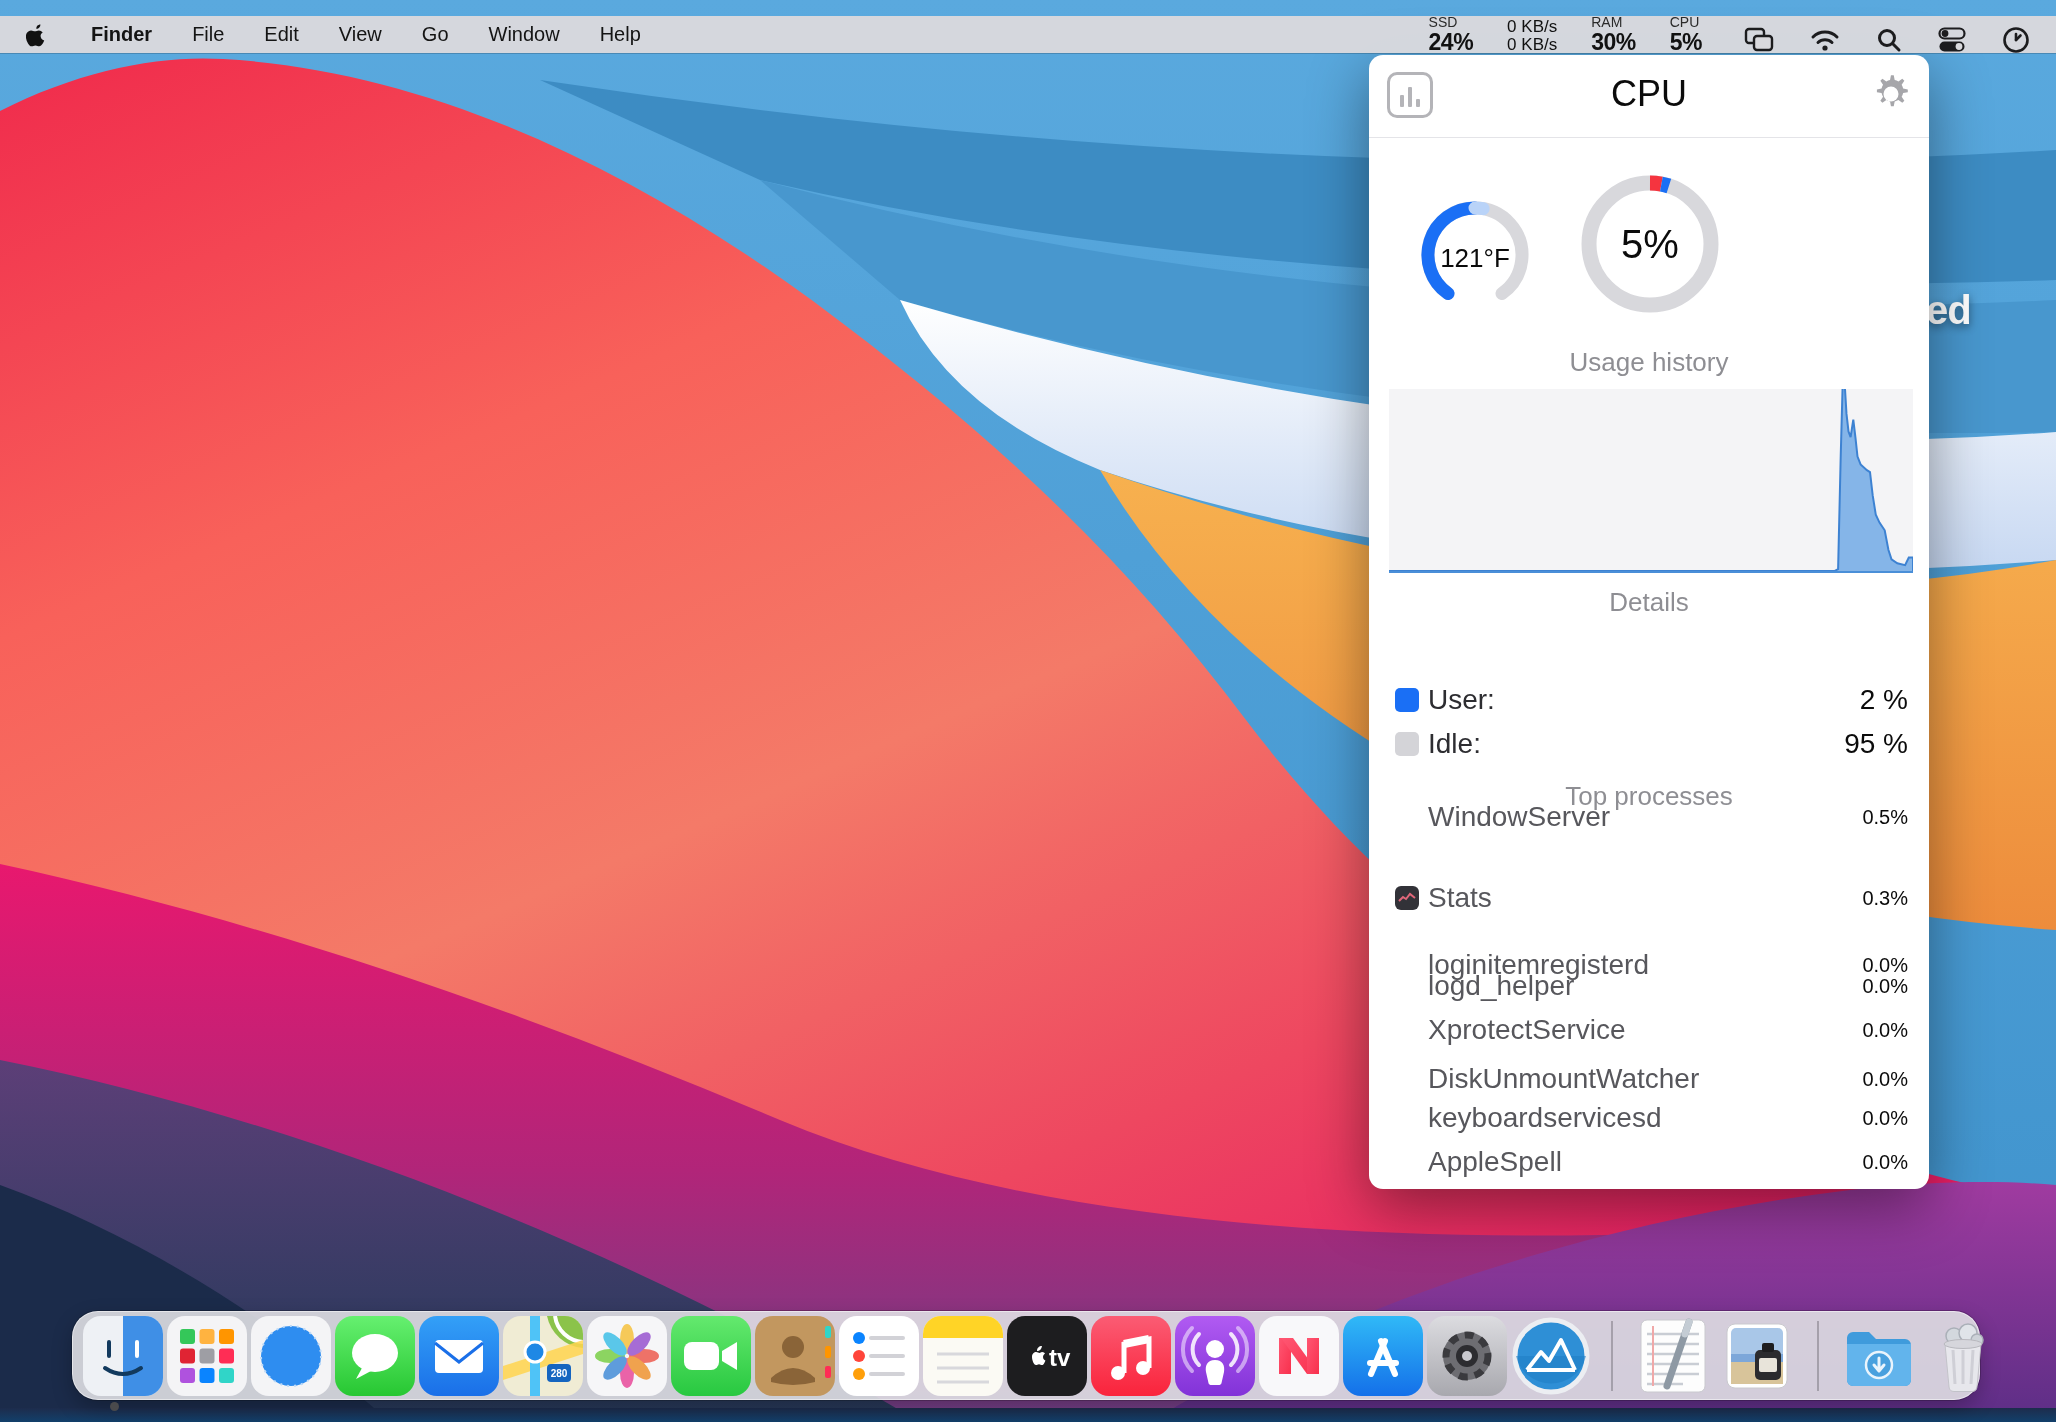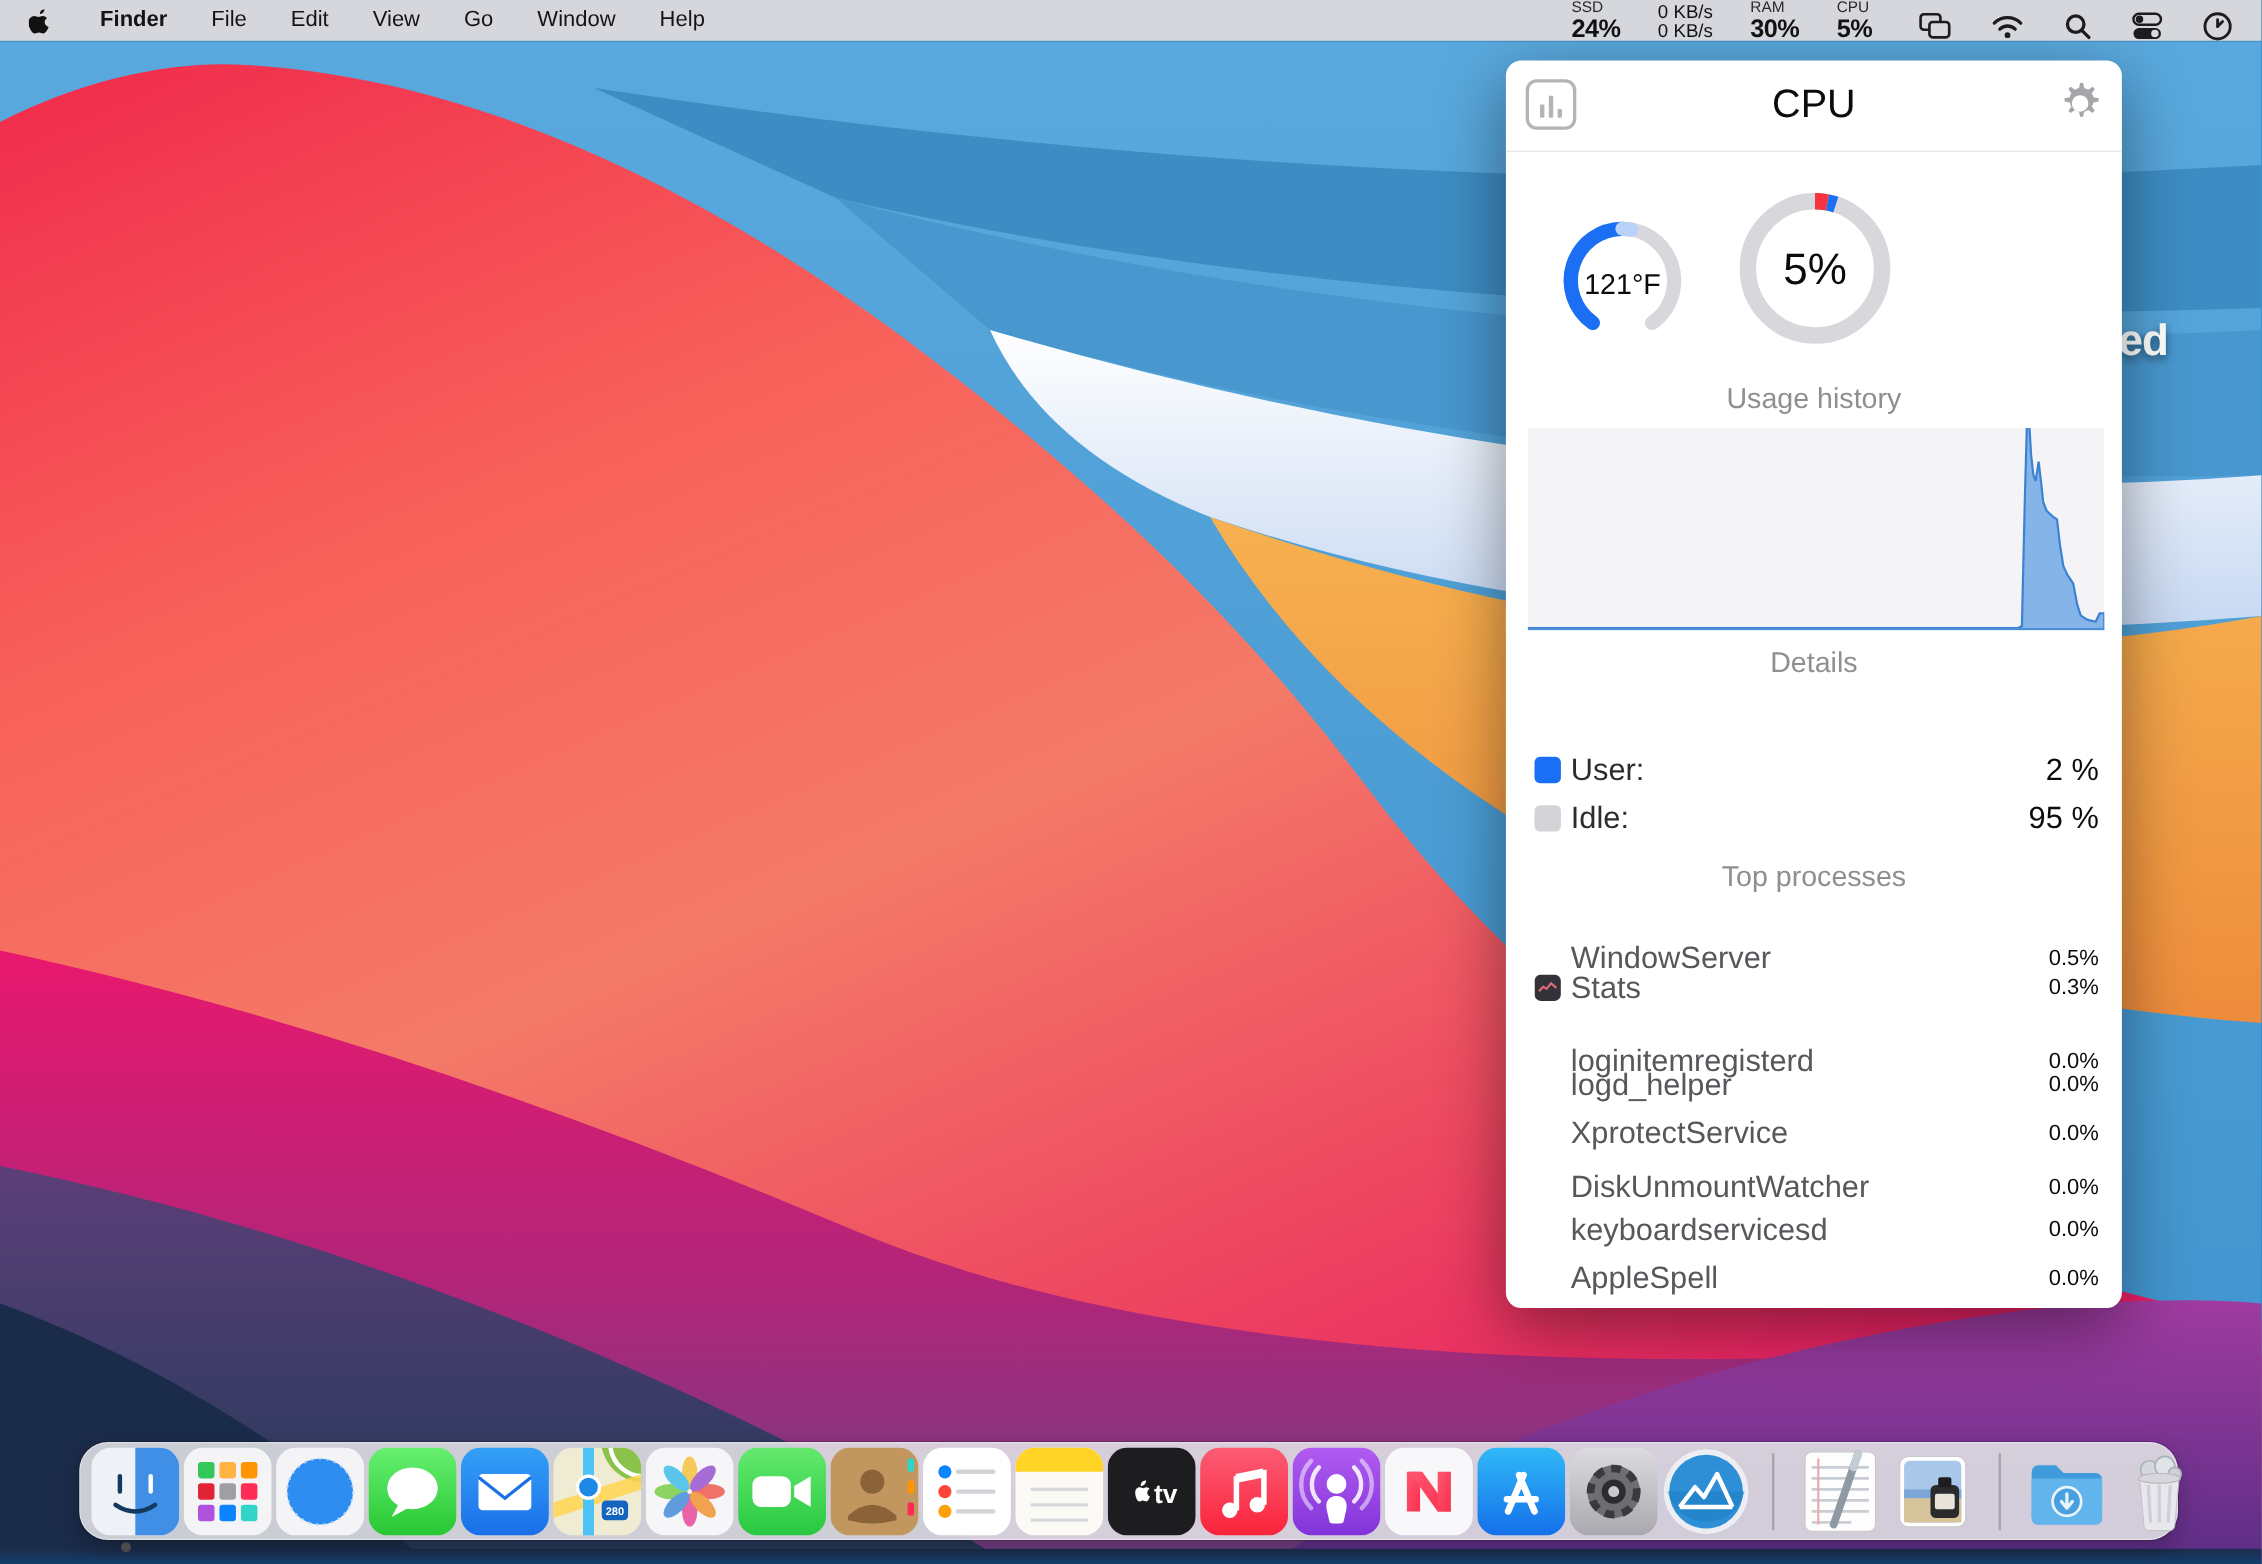--- a/index.html
+++ b/index.html
@@ -4,21 +4,21 @@
 <style>
   html,body{margin:0;padding:0;}
   body{width:2056px;height:1422px;overflow:hidden;position:relative;
        font-family:"Liberation Sans","DejaVu Sans",sans-serif;background:#2f86c8;}
   svg{display:block}
   
   #wallpaper{position:absolute;inset:0;z-index:0;}
   #wp-partial-text{position:absolute;left:1926px;top:288px;z-index:5;color:#fff;
        font-size:40px;font-weight:800;text-shadow:0 3px 8px rgba(0,0,0,.45);letter-spacing:-1px;}
   
-  #menubar{position:absolute;top:0;left:0;right:0;height:37px;z-index:40;
+  #menubar{position:absolute;top:16px;left:0;right:0;height:37px;z-index:40;
        background:rgba(217,217,221,.97);display:flex;align-items:center;
        color:#141414;font-size:20px;box-shadow:0 1px 0 rgba(0,0,0,.18);}
   .mb-left{display:flex;align-items:center;gap:40px;padding-left:26px;}
   .mb-left .apple{margin-right:4px;display:flex;align-items:center;}
   .mb-item{white-space:nowrap;}
   .mb-item.app{font-weight:700;}
   .mb-right{margin-left:auto;display:flex;align-items:flex-end;gap:34px;padding-right:26px;}
   .mstat{display:flex;flex-direction:column;align-items:flex-start;line-height:1.05;}
   .mstat .lb{font-size:14px;color:#2a2a2a;}
   .mstat .vl{font-size:23px;font-weight:600;letter-spacing:-.5px;color:#111;}
@@ -236,21 +236,21 @@
     <span class="dval">2 %</span>
   </div>
   <div class="drow" style="top:667px">
     <span class="sq" style="background: rgb(212, 212, 216);"></span>
     <span class="dlab">Idle:</span>
     <span class="dval">95 %</span>
   </div>
 
   <div class="section-h" id="procs-h">Top processes</div>
 
-  <div class="prow" style="top:794px">
+  <div class="prow" style="top:740px">
     <span class="picon-slot"></span>
     <span class="pname">WindowServer</span>
     <span class="pval">0.5%</span>
   </div>
   <div class="prow" style="top:821px">
     <span class="picon-slot">
       <svg width="24" height="24" viewBox="0 0 24 24">
         <rect width="24" height="24" rx="6" fill="#323238"></rect>
         <path d="M4,15 L8,11 L11,13 L15,8 L20,12" fill="none" stroke="#e0677a" stroke-width="2"></path>
       </svg>

